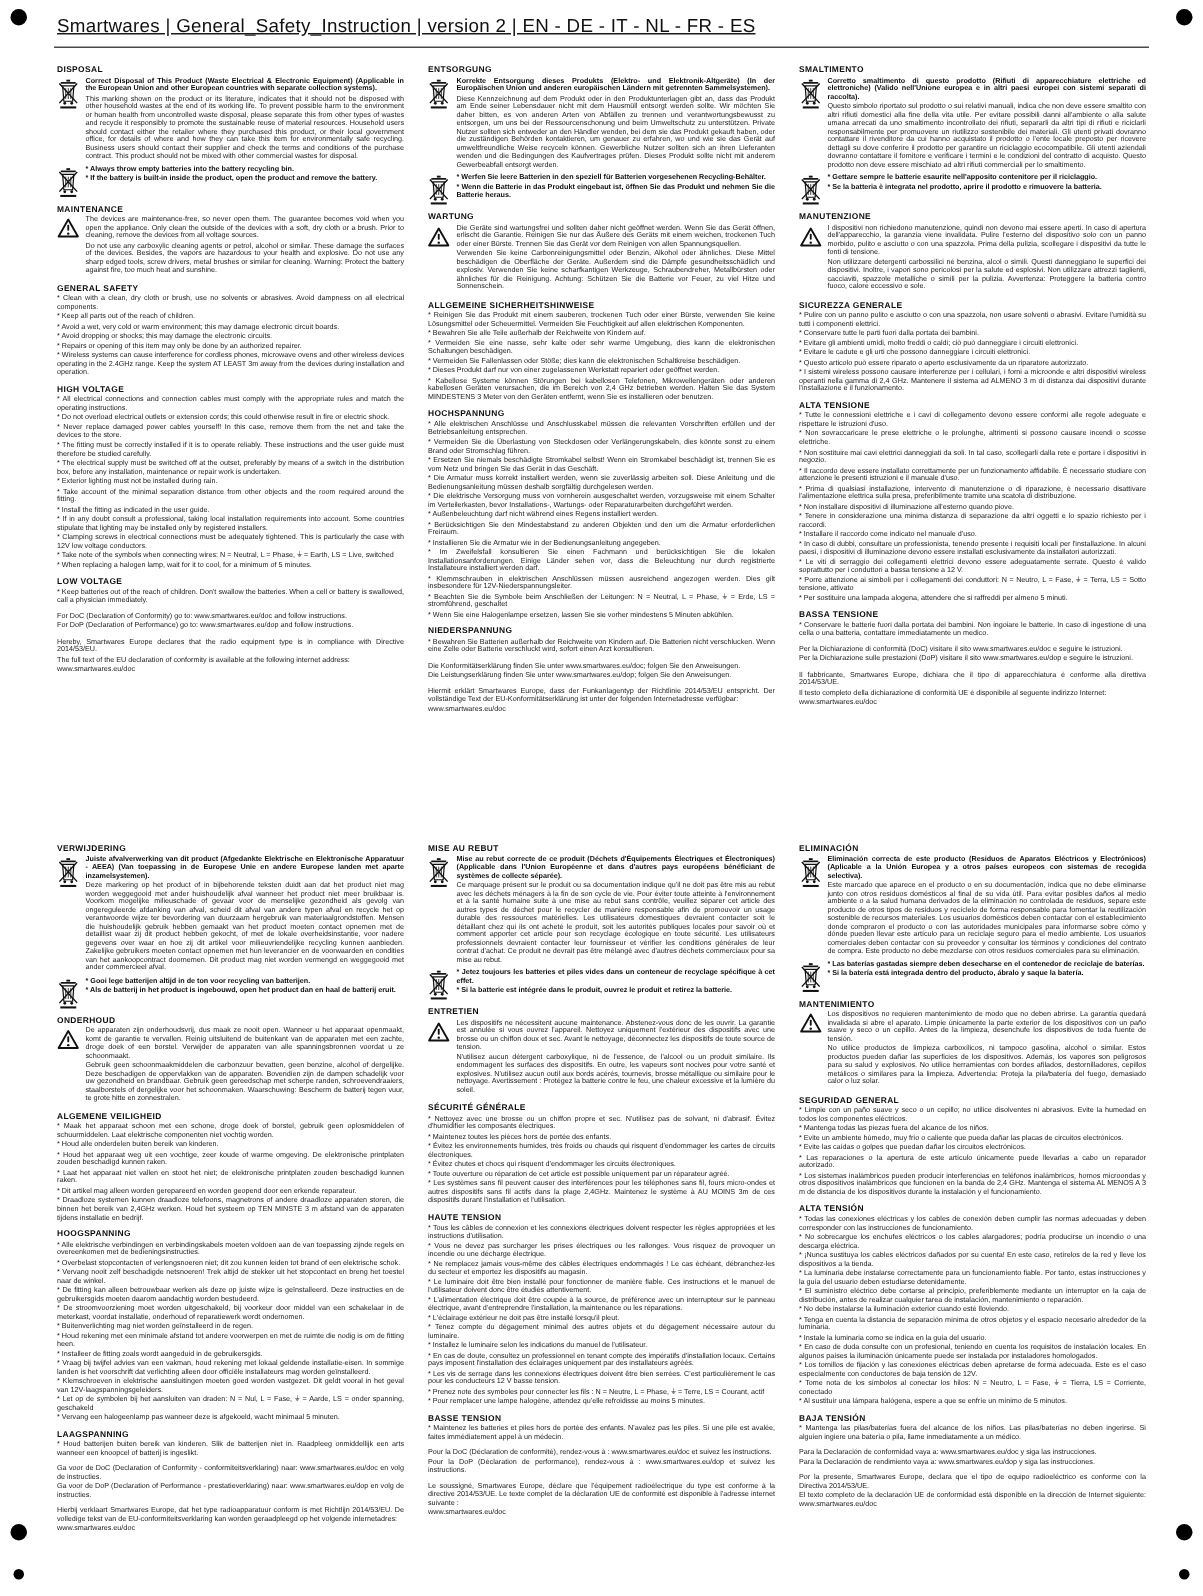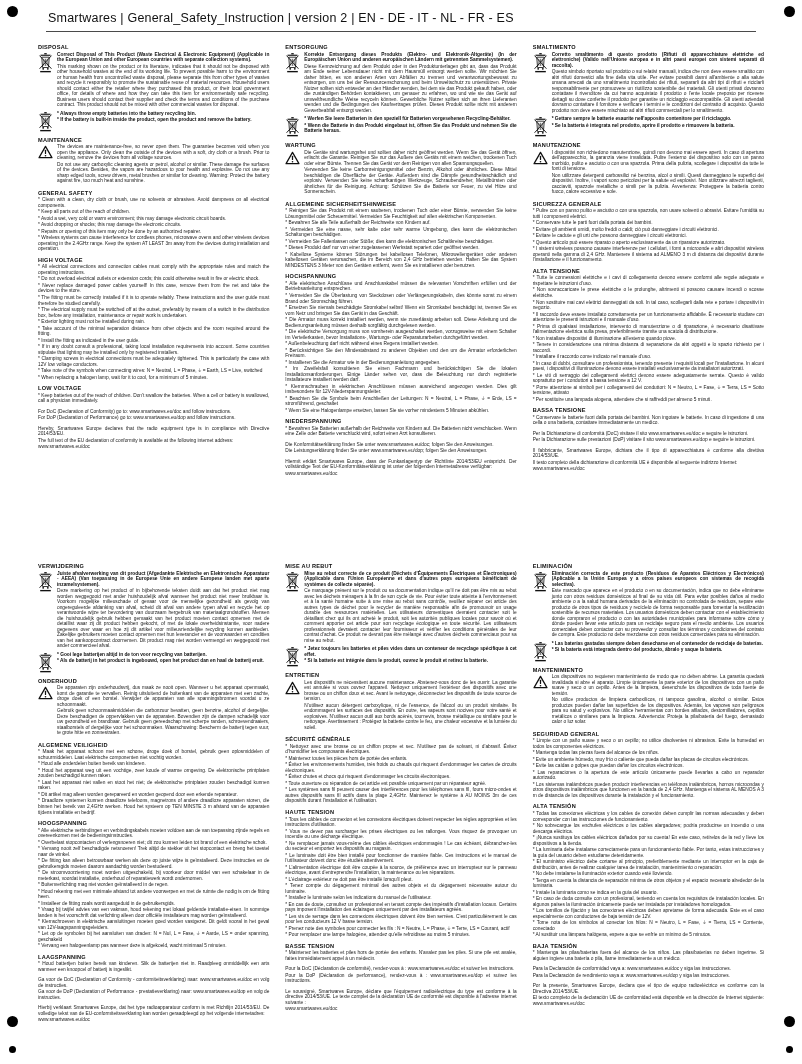--- a/index.html
+++ b/index.html
@@ -11,22 +11,23 @@
   }
   .reg-mark{position:absolute;background:#000;border-radius:50%;}
   .reg-tl{left:7px;top:6px;width:11px;height:11px;}
   .reg-tr{right:7px;top:6px;width:11px;height:11px;}
   .reg-bl{left:7px;top:1016px;width:11px;height:11px;}
   .reg-br{right:7px;top:1016px;width:11px;height:11px;}
   .reg-bl2{left:9px;top:1046px;width:7px;height:7px;}
   .reg-br2{right:9px;top:1046px;width:7px;height:7px;}
 
   header{
-    margin:0 46px;padding:8px 2px 5px 2px;
+    margin:0 36px;padding:8px 2px 5px 2px;
     border-bottom:1px solid #4a4a4a;
+    text-decoration:underline;
   }
   .doc-title{font-size:12.5px;letter-spacing:.2px;color:#101010;}
 
   .grid{
     display:grid;
     grid-template-columns:repeat(3,1fr);
     grid-template-rows:497px auto;
     column-gap:16px;row-gap:22px;
     padding:9px 38px 0 38px;
   }

